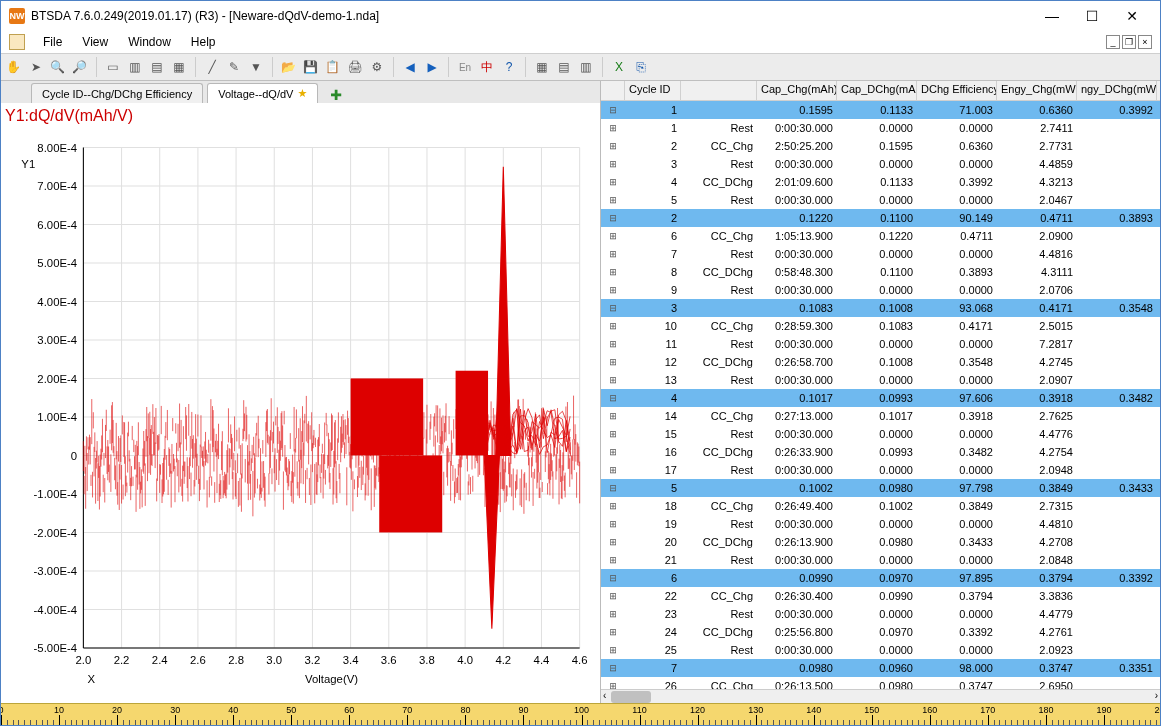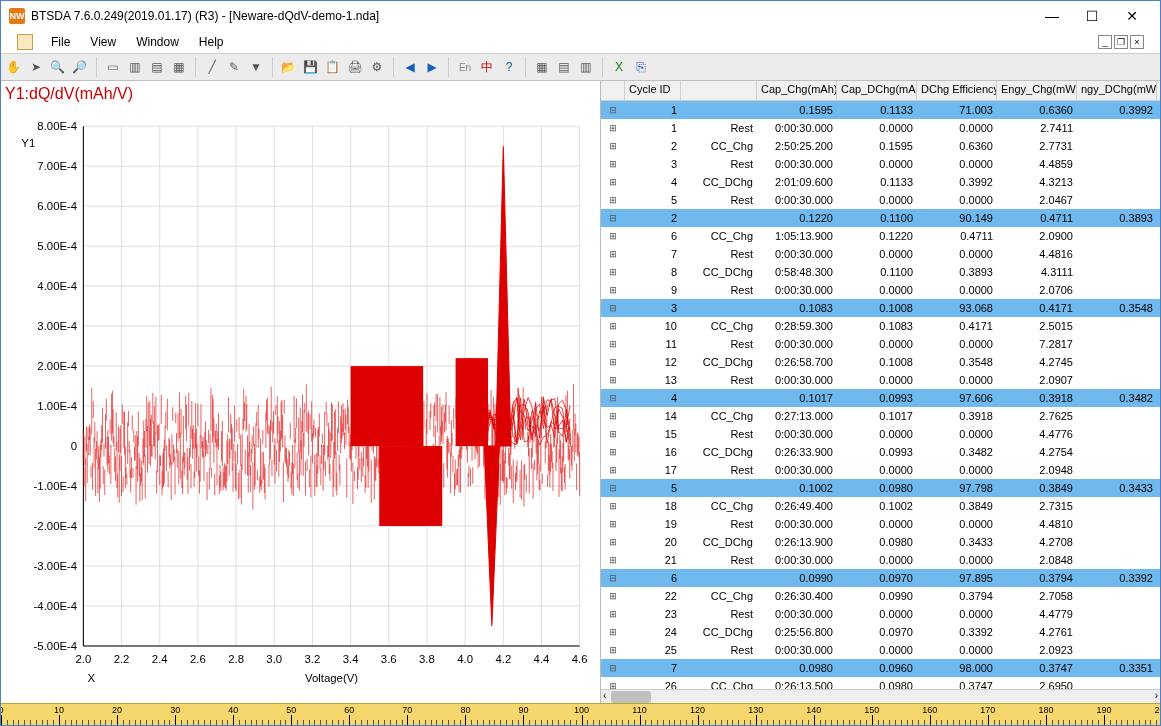--- a/index.html
+++ b/index.html
@@ -2,21 +2,21 @@
 <html><head>
 <meta charset="utf-8">
 <style>
 * { box-sizing: border-box; margin: 0; padding: 0; font-family: "Segoe UI", Tahoma, sans-serif; }
 body { width: 1161px; height: 726px; background: #fff; border: 1px solid #4d81c5; display: flex; flex-direction: column; font-size: 12px; overflow: hidden; }
 .titlebar { height: 30px; background: #fff; display: flex; align-items: center; padding: 0 8px; }
 .titlebar .app-icon { width: 16px; height: 16px; background: #e77814; display: inline-flex; justify-content: center; align-items: center; color: #fff; font-size: 9px; font-weight: bold; border-radius: 2px; margin-right: 6px; }
 .titlebar .title { flex: 1; font-size: 12px; color: #000; }
 .titlebar .win-btns { display: flex; }
 .titlebar .win-btn { width: 40px; height: 28px; display: flex; align-items: center; justify-content: center; font-size: 14px; }
-.menubar { height: 22px; display: flex; align-items: center; padding: 0 16px; }
+.menubar { height: 22px; display: flex; align-items: center; padding: 0 8px; }
 .menubar .menu-icon { width: 16px; height: 16px; background: #fae8c0; border: 1px solid #c0a050; margin-right: 8px; }
 .menubar .menu-item { padding: 2px 10px; cursor: default; }
 .menubar .spacer { flex: 1; }
 .menubar .mdi-btn { width: 14px; height: 14px; border: 1px solid #888; margin-left: 2px; font-size: 9px; display: flex; align-items: center; justify-content: center; }
 .toolbar { height: 28px; background: #ececec; border-top: 1px solid #cfcfcf; border-bottom: 1px solid #bfbfbf; display: flex; align-items: center; padding: 0 4px; gap: 4px; }
 .toolbar .tb-btn { width: 18px; height: 18px; display: flex; align-items: center; justify-content: center; font-size: 12px; color: #555; }
 .toolbar .tb-sep { width: 1px; height: 20px; background: #ccc; margin: 0 3px; }
 .main { flex: 1; display: flex; overflow: hidden; }
 .chart-pane { width: 600px; display: flex; flex-direction: column; border-right: 1px solid #bbb; }
 .tabs { height: 22px; display: flex; align-items: flex-end; background: #e8e8e8; padding-left: 30px; gap: 4px; }
@@ -107,20 +107,30 @@
   <span class="tb-btn">▦</span>
   <span class="tb-btn">▤</span>
   <span class="tb-btn">▥</span>
   <span class="tb-sep"></span>
   <span class="tb-btn" style="color:#1a7e1a">X</span>
   <span class="tb-btn" style="color:#15a">⎘</span>
 </div>
 
 <div class="main">
   <div class="chart-pane">
+    <div class="tabs">
+      <div class="tab">
+          <span>Cycle ID--Chg/DChg Efficiency</span>
+        </div>
+      <div class="tab active">
+          <span>Voltage--dQ/dV</span>
+          <span class="star">★</span>
+        </div>
+      <div class="tab-add">✚</div>
+    </div>
     <div class="chart-area">
       <div class="ylabel-box">Y1:dQ/dV(mAh/V)</div>
       <div class="chart-body">
         <svg class="chart-svg" id="chart-svg" viewBox="0 0 560 560" preserveAspectRatio="none">
             <line x1="70" x2="70" y1="20" y2="510" stroke="#e0e0e0"></line>
             <text x="70" y="526" text-anchor="middle" font-size="11" fill="#000">2.0</text>
             <line x1="106.92307692307696" x2="106.92307692307696" y1="20" y2="510" stroke="#e0e0e0"></line>
             <text x="106.92307692307696" y="526" text-anchor="middle" font-size="11" fill="#000">2.2</text>
             <line x1="143.84615384615384" x2="143.84615384615384" y1="20" y2="510" stroke="#e0e0e0"></line>
             <text x="143.84615384615384" y="526" text-anchor="middle" font-size="11" fill="#000">2.4</text>
@@ -1128,21 +1138,21 @@
           <span class="cell col-engc">0.3794</span>
   <span class="cell col-engd">0.3392</span>
         </div>
         <div class="step-row">
           <span class="exp">⊞</span>
     <span class="cell col-id">22</span>
           <span class="cell col-step">CC_Chg</span>
     <span class="cell col-chg">0:26:30.400</span>
           <span class="cell col-dchg">0.0990</span>
     <span class="cell col-eff">0.3794</span>
-          <span class="cell col-engc">2.7058</span>
+          <span class="cell col-engc">3.3836</span>
           <span class="cell col-engd"></span>
         </div>
         <div class="step-row">
           <span class="exp">⊞</span>
     <span class="cell col-id">23</span>
           <span class="cell col-step">Rest</span>
     <span class="cell col-chg">0:00:30.000</span>
           <span class="cell col-dchg">0.0000</span>
     <span class="cell col-eff">0.0000</span>
           <span class="cell col-engc">4.4779</span>

